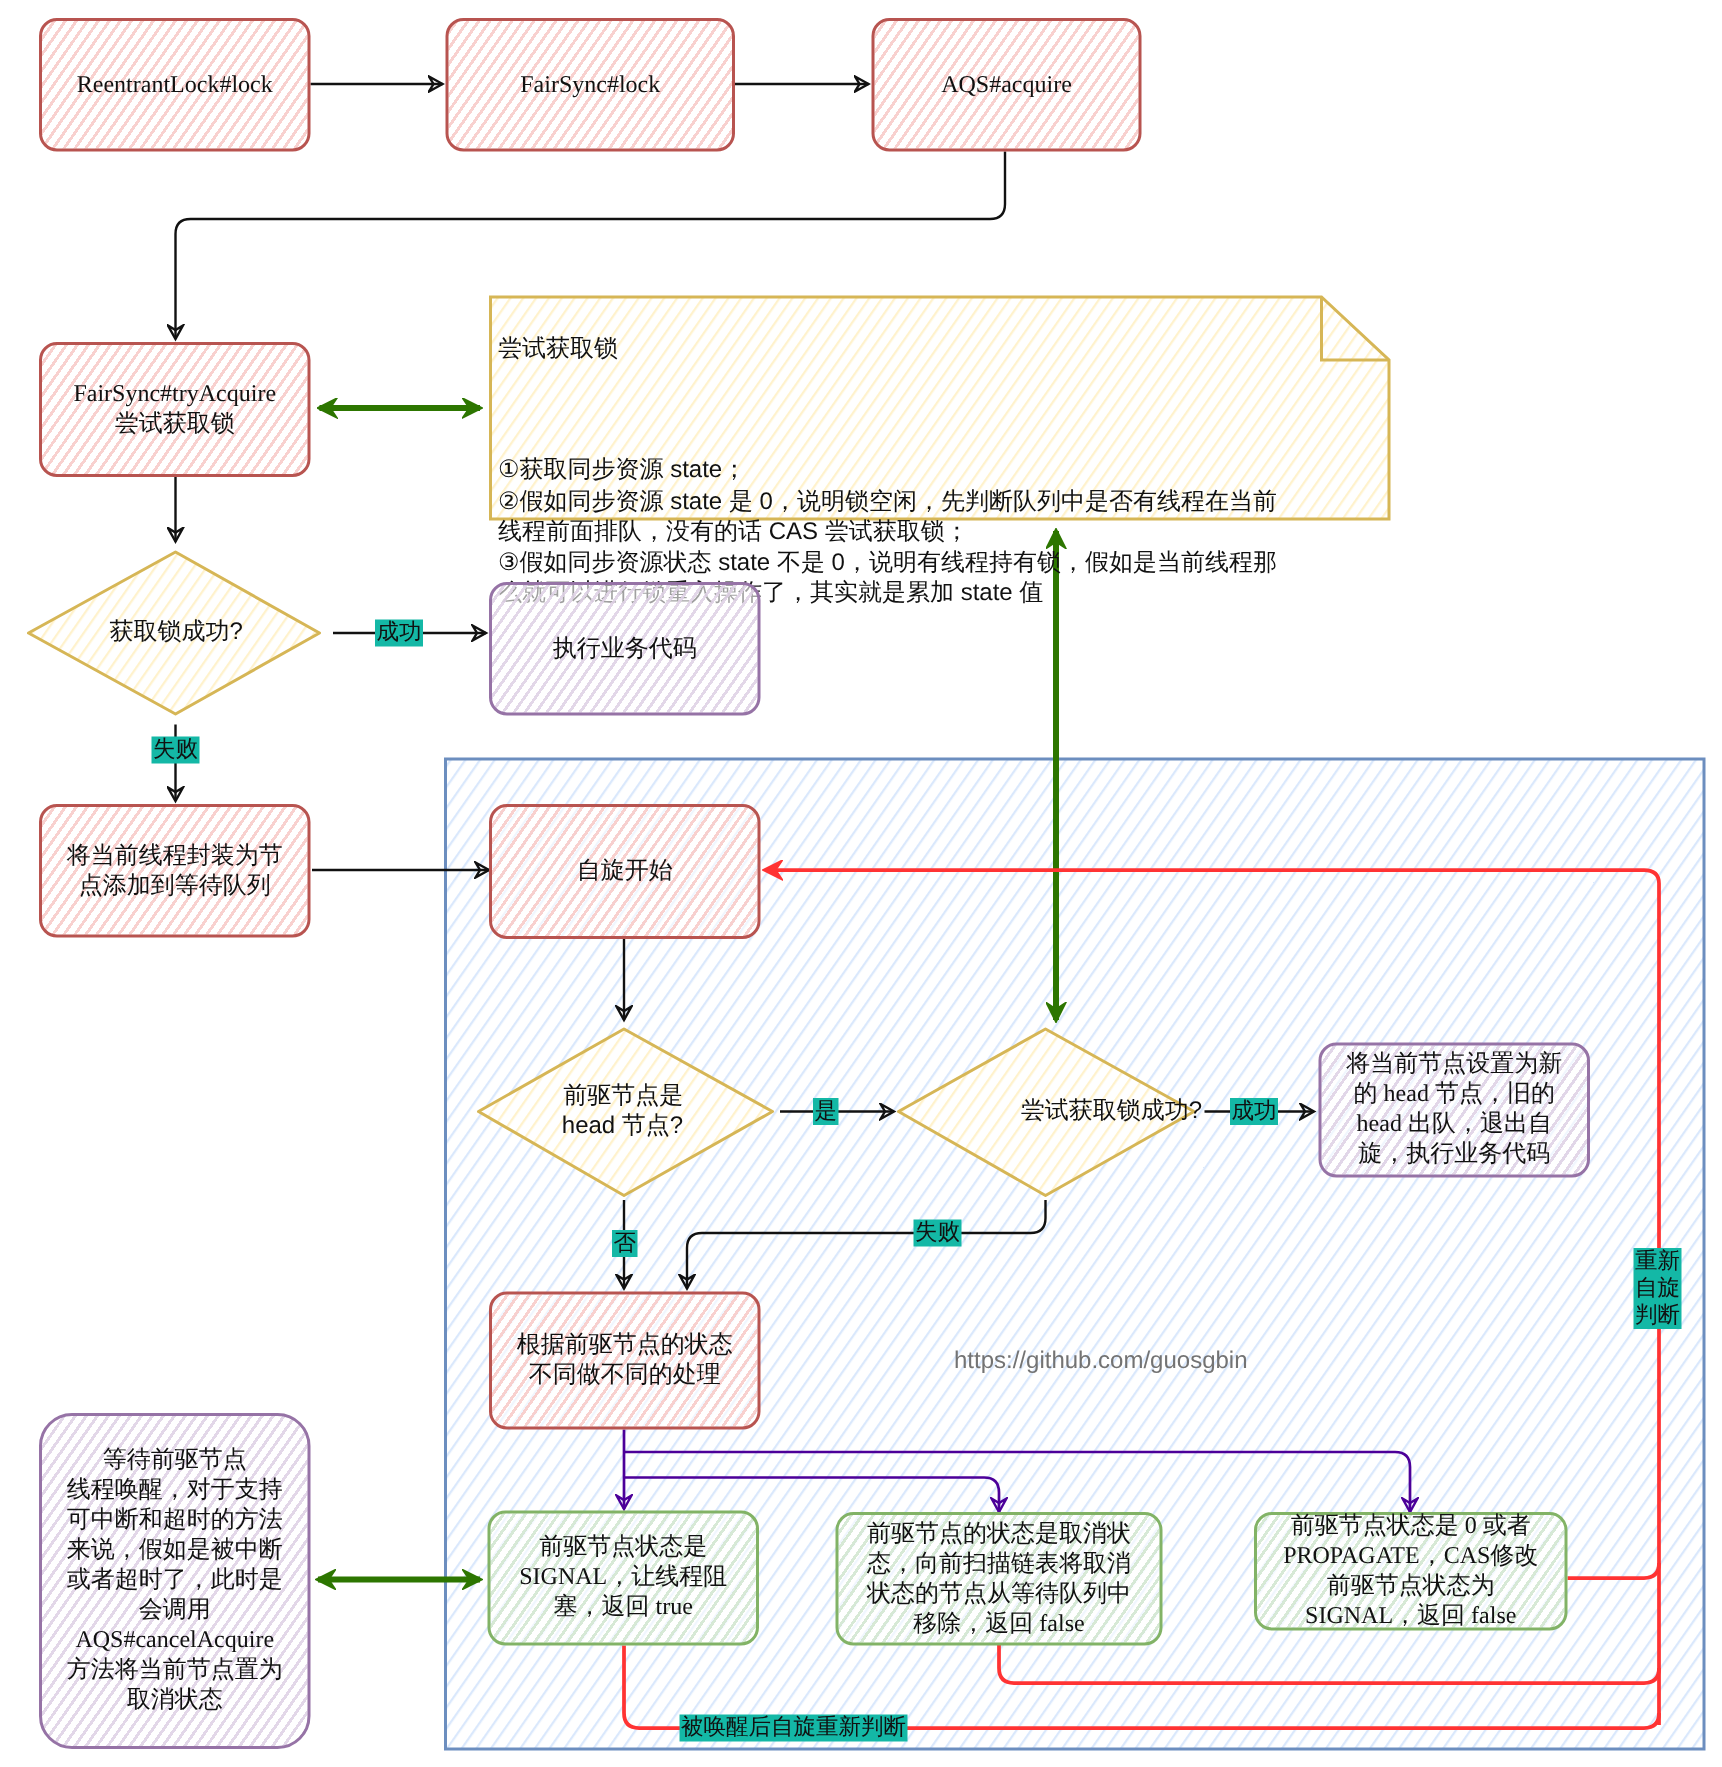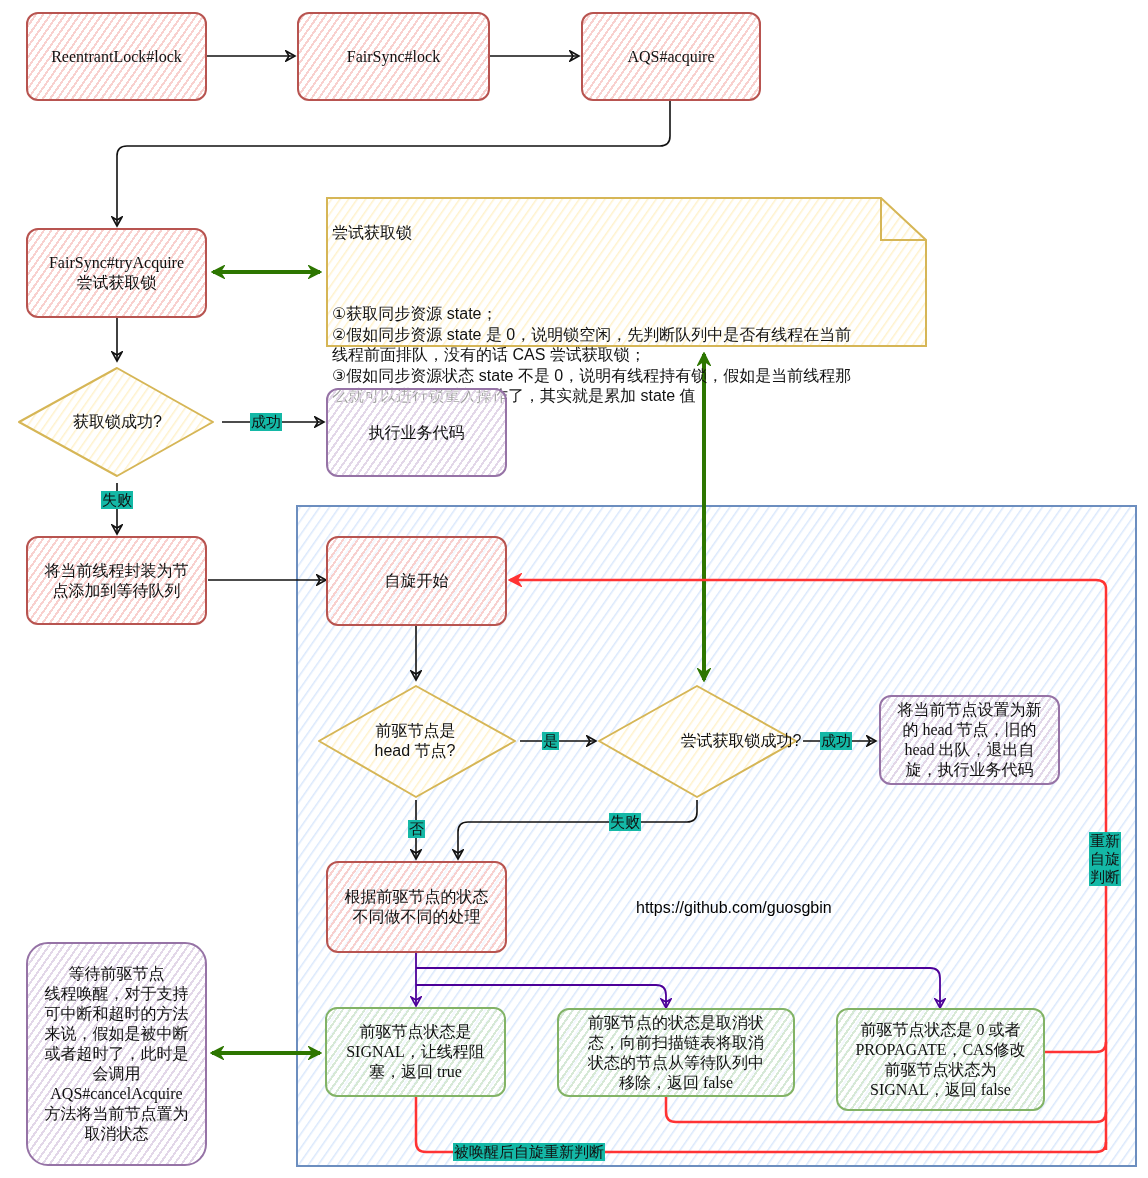--- a/index.html
+++ b/index.html
@@ -14,21 +14,21 @@
   .purple { border:2px solid #9673a6;
          background: repeating-linear-gradient(-55deg, rgba(225,213,231,0.95) 0 2px, rgba(255,255,255,0.6) 2px 6px); }
   .green { border:2px solid #82b366;
          background: repeating-linear-gradient(-55deg, rgba(213,232,212,0.95) 0 2px, rgba(255,255,255,0.6) 2px 6px); }
   .note { position:absolute; box-sizing:border-box; font-size:16px; line-height:20.5px;
           white-space:pre-line; padding:4px 5px; }
   .lbl { position:absolute; font-size:15px; line-height:18px; background:transparent; white-space:pre-line; text-align:center; }
   .lbl.bg { background:#14b8a6; padding:0 1px; }
   .dtext { position:absolute; display:flex; align-items:center; justify-content:center;
            text-align:center; font-size:16px; line-height:20px; white-space:pre-line; }
-  .watermark { position:absolute; font-size:16px; color:#000000; }
+  .watermark { position:absolute; font-size:16px; color:#737373; }
 </style>
 </head>
 <body>
 
 <svg id="diagram" width="1148" height="1178" viewBox="0 0 1148 1178">
   <defs>
     <pattern id="hatchBlue" width="8" height="8" patternUnits="userSpaceOnUse" patternTransform="rotate(35)">
       <rect width="8" height="8" fill="#ffffff"></rect>
       <line x1="0" y1="0" x2="0" y2="8" stroke="#dae8fc" stroke-width="3"></line>
     </pattern>
@@ -127,25 +127,25 @@
 的 head 节点，旧的
 head 出队，退出自
 旋，执行业务代码</div>
 
 <div class="node red" style="left:326px;top:861px;width:181px;height:92px;">根据前驱节点的状态
 不同做不同的处理</div>
 
 <div class="node green" style="left:325px;top:1007px;width:181px;height:90px;">前驱节点状态是
 SIGNAL，让线程阻
 塞，返回 true</div>
-<div class="node green" style="left:557px;top:1008px;width:238px;height:89px;">前驱节点的状态是取消状
+<div class="node green" style="left:557px;top:1008px;width:218px;height:89px;">前驱节点的状态是取消状
 态，向前扫描链表将取消
 状态的节点从等待队列中
 移除，返回 false</div>
-<div class="node green" style="left:836px;top:1008px;width:209px;height:103px;">前驱节点状态是 0 或者
+<div class="node green" style="left:836px;top:1008px;width:209px;height:79px;">前驱节点状态是 0 或者
 PROPAGATE，CAS修改
 前驱节点状态为
 SIGNAL，返回 false</div>
 
 <div class="node purple" style="left:26px;top:942px;width:181px;height:224px;border-radius:22px;">等待前驱节点
 线程唤醒，对于支持
 可中断和超时的方法
 来说，假如是被中断
 或者超时了，此时是
 会调用

